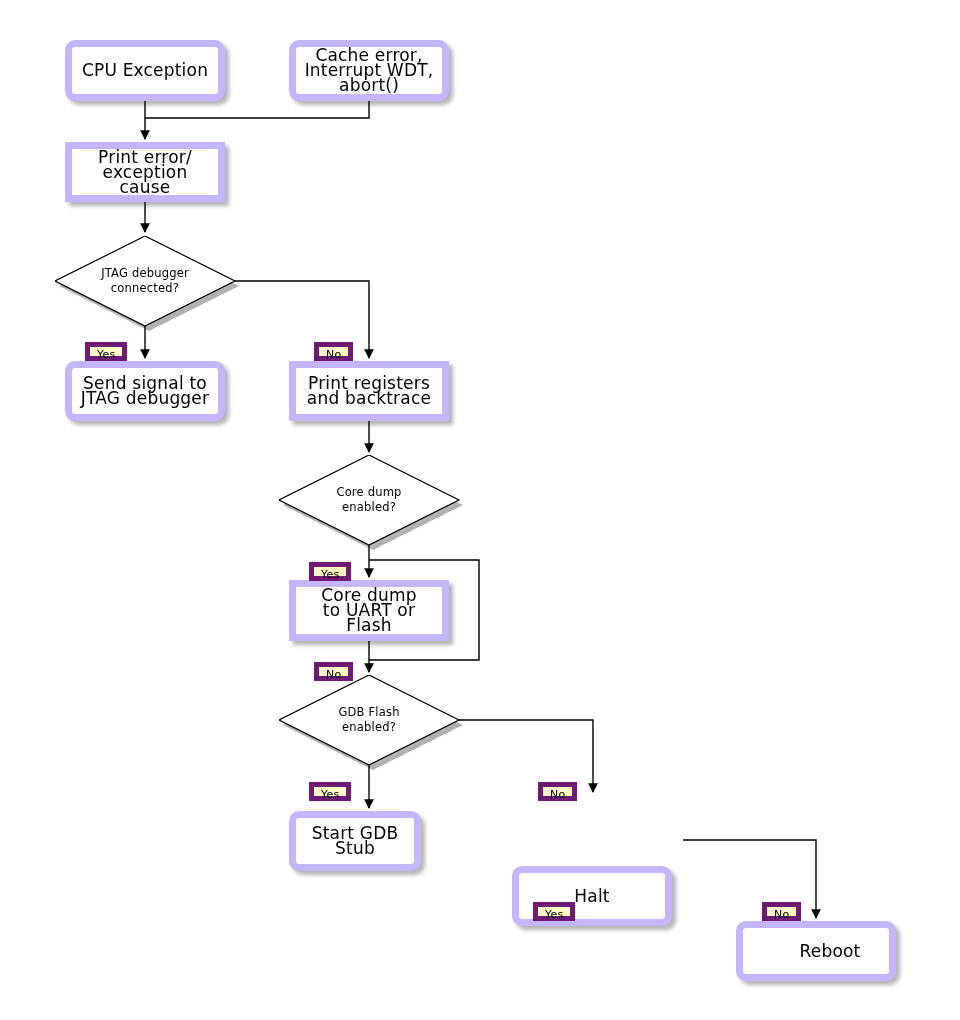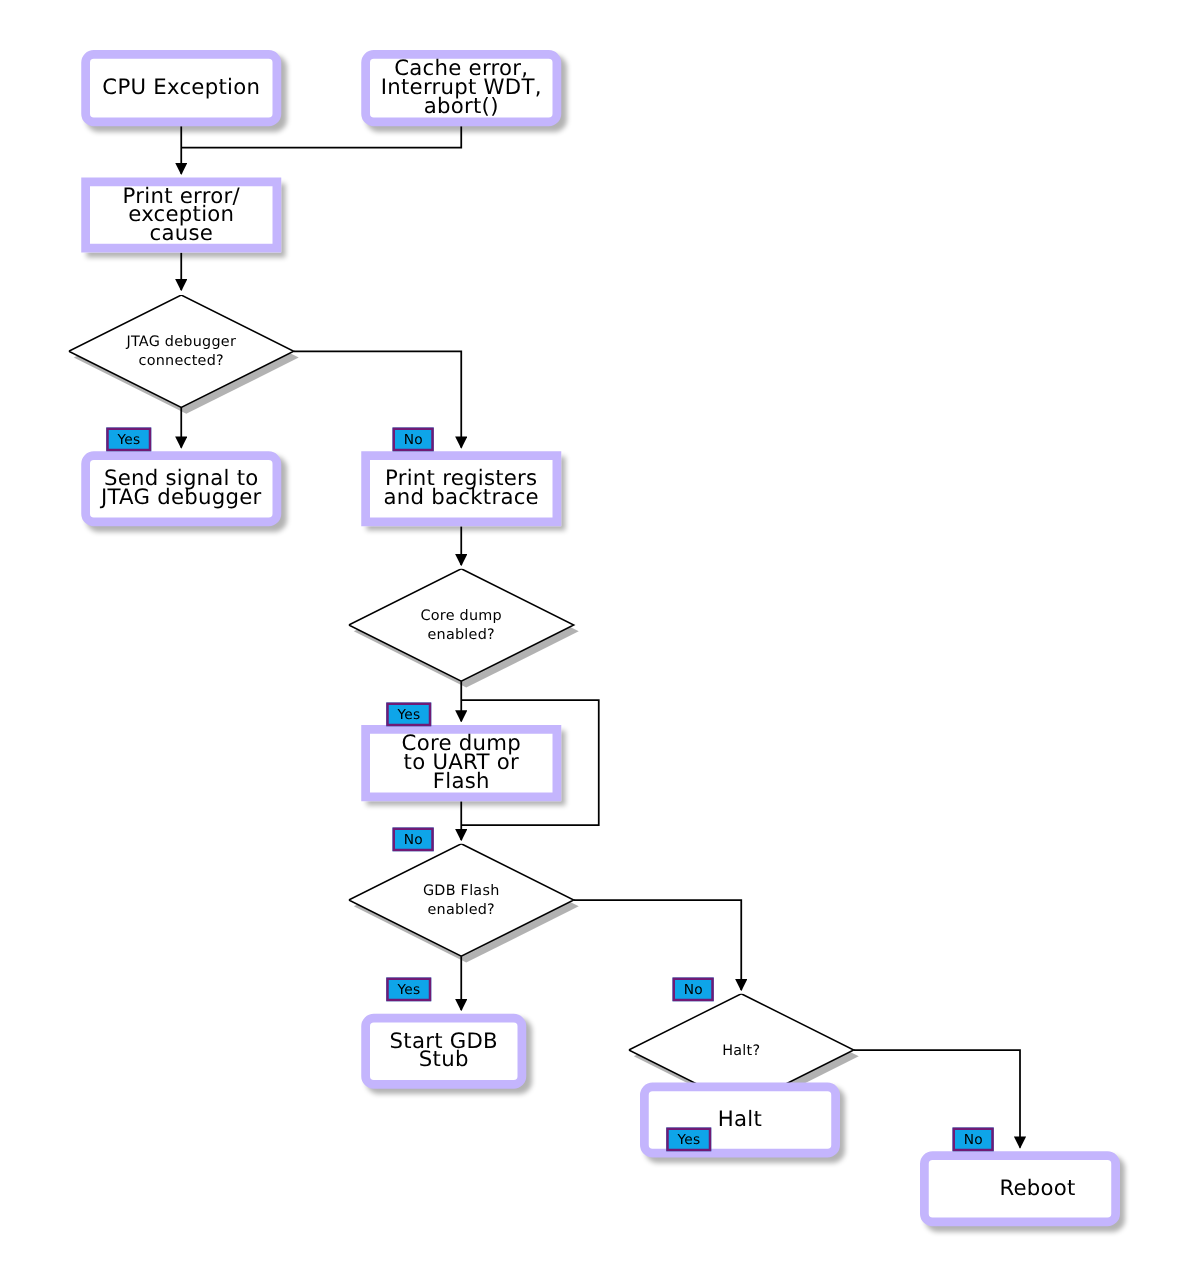--- a/index.html
+++ b/index.html
@@ -79,22 +79,22 @@
     color: #000000;
     font-size: 11.5px;
     line-height: 15px;
     letter-spacing: 0.2px;
   }
 
   
   .elabel {
     position: absolute;
     box-sizing: border-box;
-    background: #0ea5e9;
-    border: 2px solid #701a75;
+    background: #fef9c3;
+    border: 5px solid #701a75;
     color: #000000;
     font-size: 11px;
     line-height: 16px;
     height: 19px;
     padding: 0 7px;
     text-align: center;
     z-index: 5;
     letter-spacing: 0.2px;
   }
 </style>
@@ -193,27 +193,20 @@
       <polygon points="90,0 180,45 90,90 0,45" fill="#ffffff" stroke="#000000" stroke-width="1.2"></polygon>
     </svg>
     <span class="dlabel">GDB Flash
 enabled?</span>
   </div>
 
   <div class="node rounded" style="left:289px; top:811px; width:132px; height:60px;">
     <span class="label">Start GDB Stub</span>
   </div>
 
-  <div class="diamond" style="left:503px; top:795px; width:180px; height:90px;">
-    <svg width="186" height="96" viewBox="0 0 186 96">
-      <polygon points="94,5 184,50 94,95 4,50" fill="rgba(0,0,0,0.30)"></polygon>
-      <polygon points="90,0 180,45 90,90 0,45" fill="#ffffff" stroke="#000000" stroke-width="1.2"></polygon>
-    </svg>
-    <span class="dlabel">Halt?</span>
-  </div>
 
   <div class="node rounded" style="left:512px; top:866px; width:160px; height:60px;">
     <span class="label">Halt</span>
   </div>
 
   <div class="node rounded" style="left:736px; top:921px; width:160px; height:60px;padding-left:28px;">
     <span class="label">Reboot</span>
   </div>
 
   <div class="elabel" style="left:85px; top:342px;">Yes</div>

